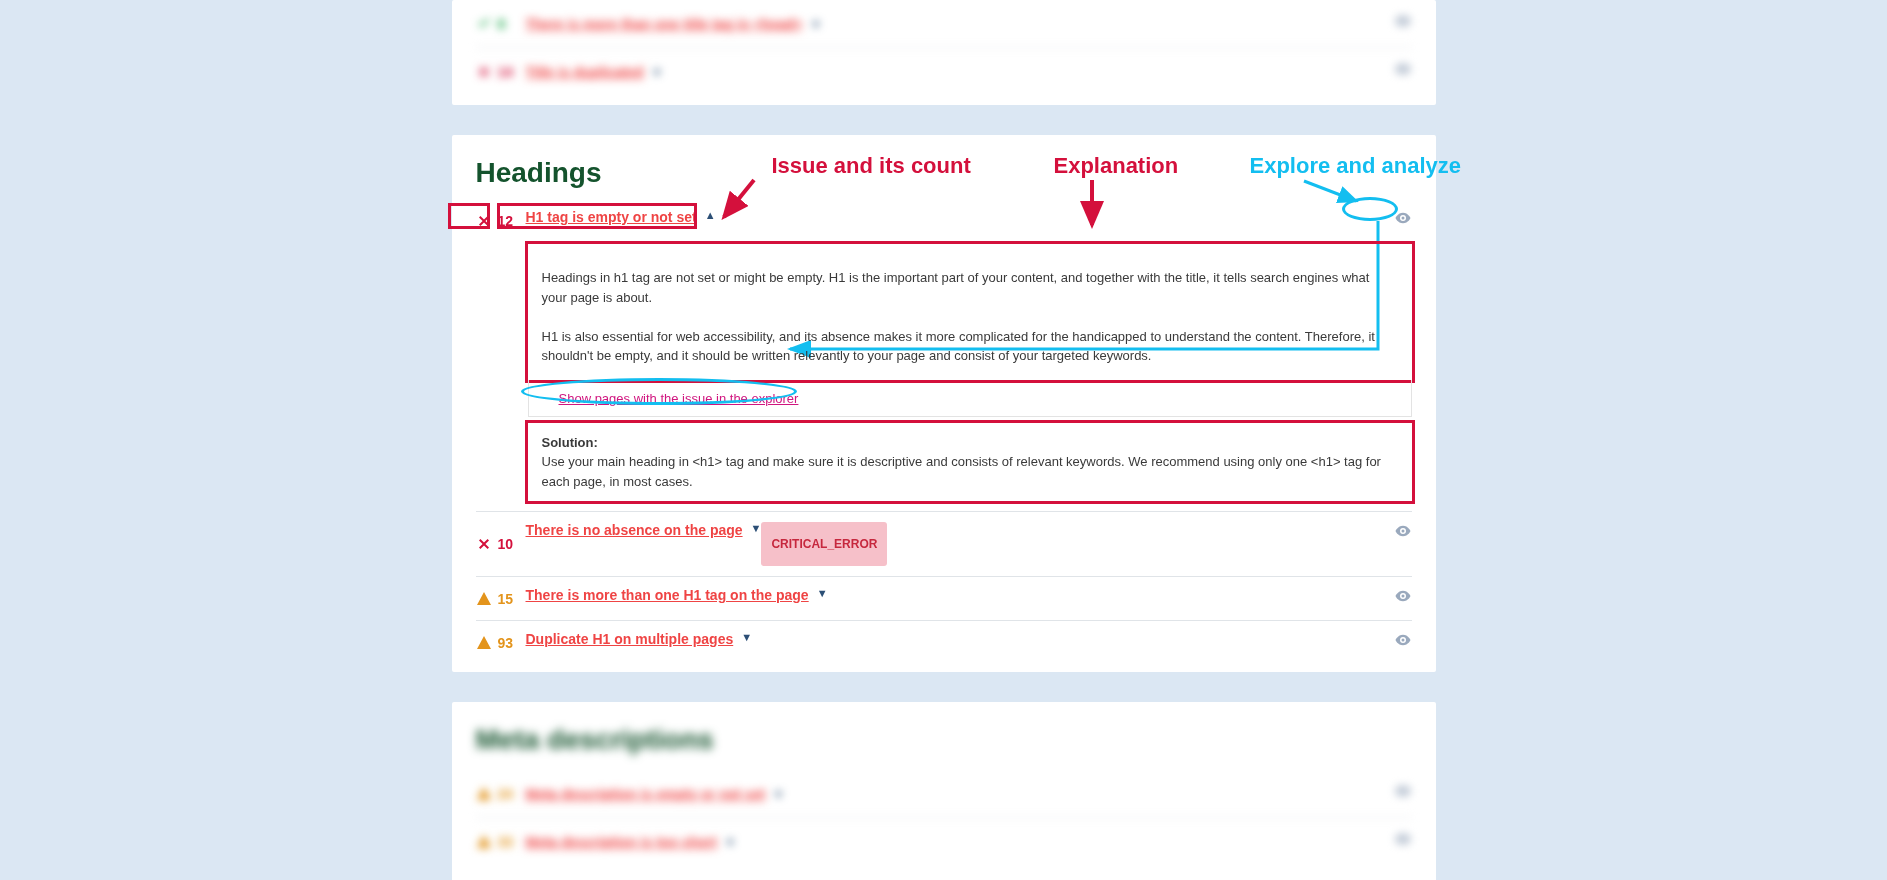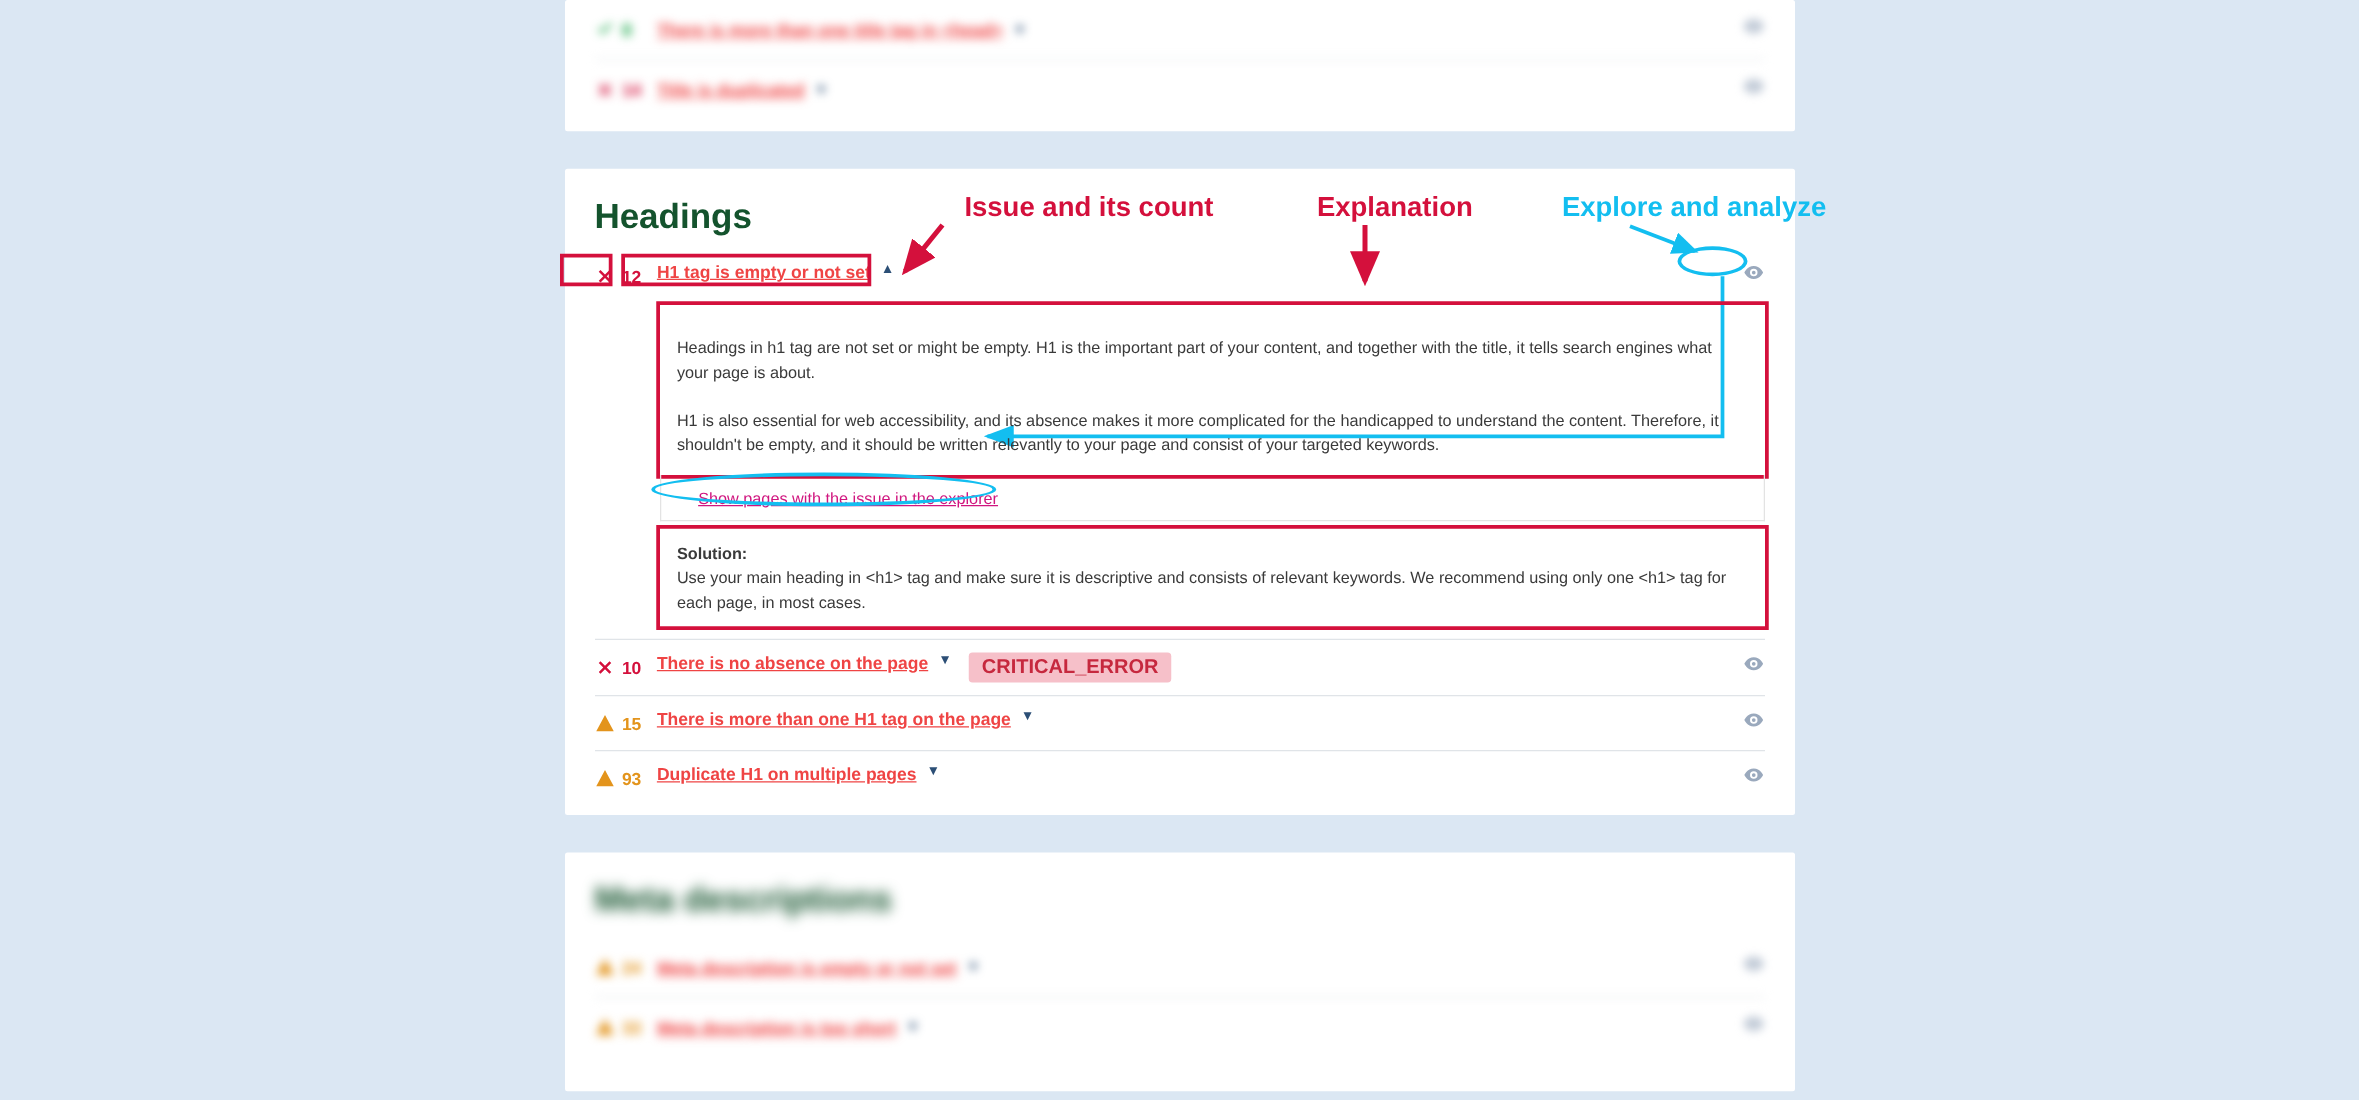--- a/index.html
+++ b/index.html
@@ -51,25 +51,24 @@
     font-weight: 700;
     text-decoration: underline;
     font-size: 14px;
     margin-right: 6px;
     cursor: pointer;
   }
   .caret { color: #2c4f76; font-size: 11px; margin-left: 2px; }
   .badge-critical {
     background: #f6c0c9;
     color: #c6283e;
-    padding: 3px 10px;
+    padding: 15px 10px;
     border-radius: 3px;
-    font-size: 16px;
+    font-size: 12px;
     font-weight: 600;
-    margin-left: 14px;
   }
   .eye-btn {
     margin-left: auto;
     color: #9aa9bd;
     cursor: pointer;
     font-size: 17px;
   }
   .icon-svg { width: 16px; height: 16px; flex-shrink: 0; }
 
   .detail-block {

